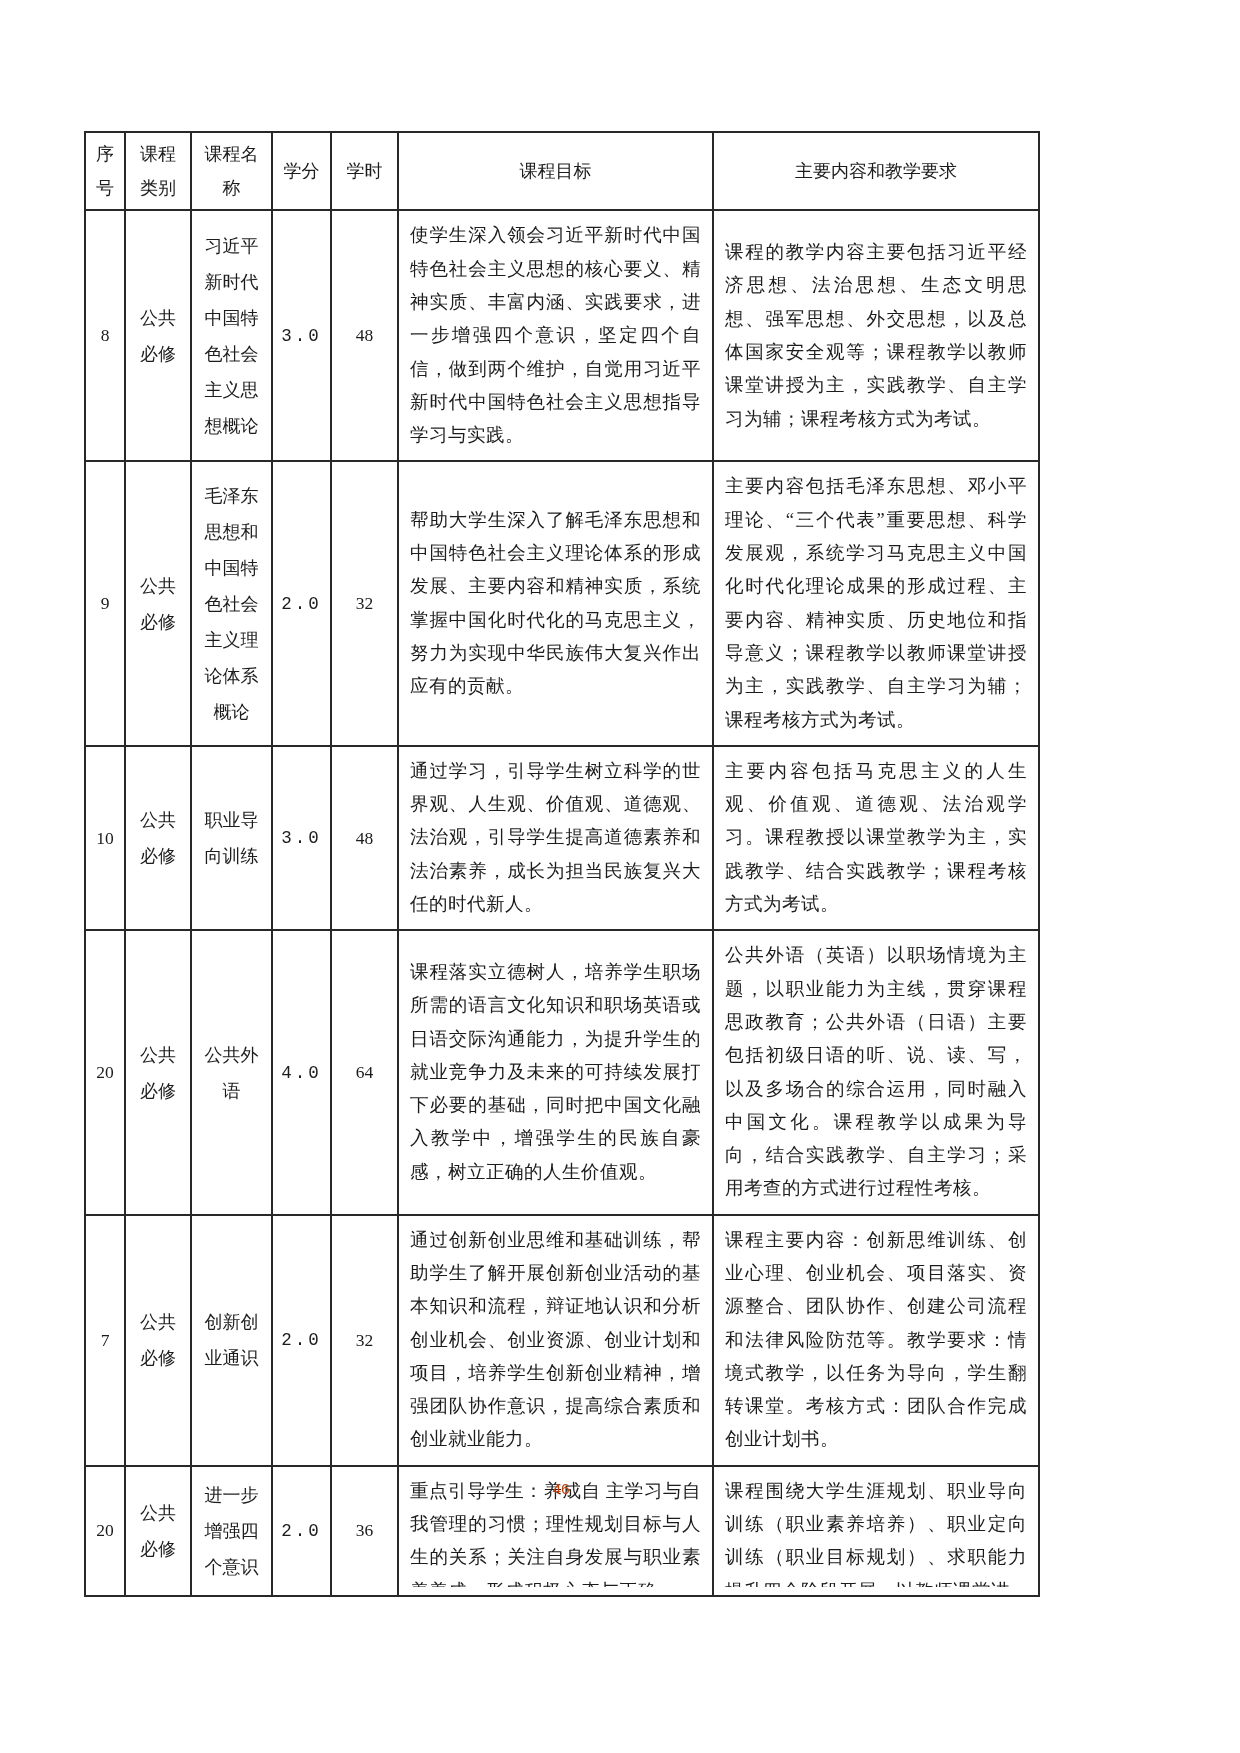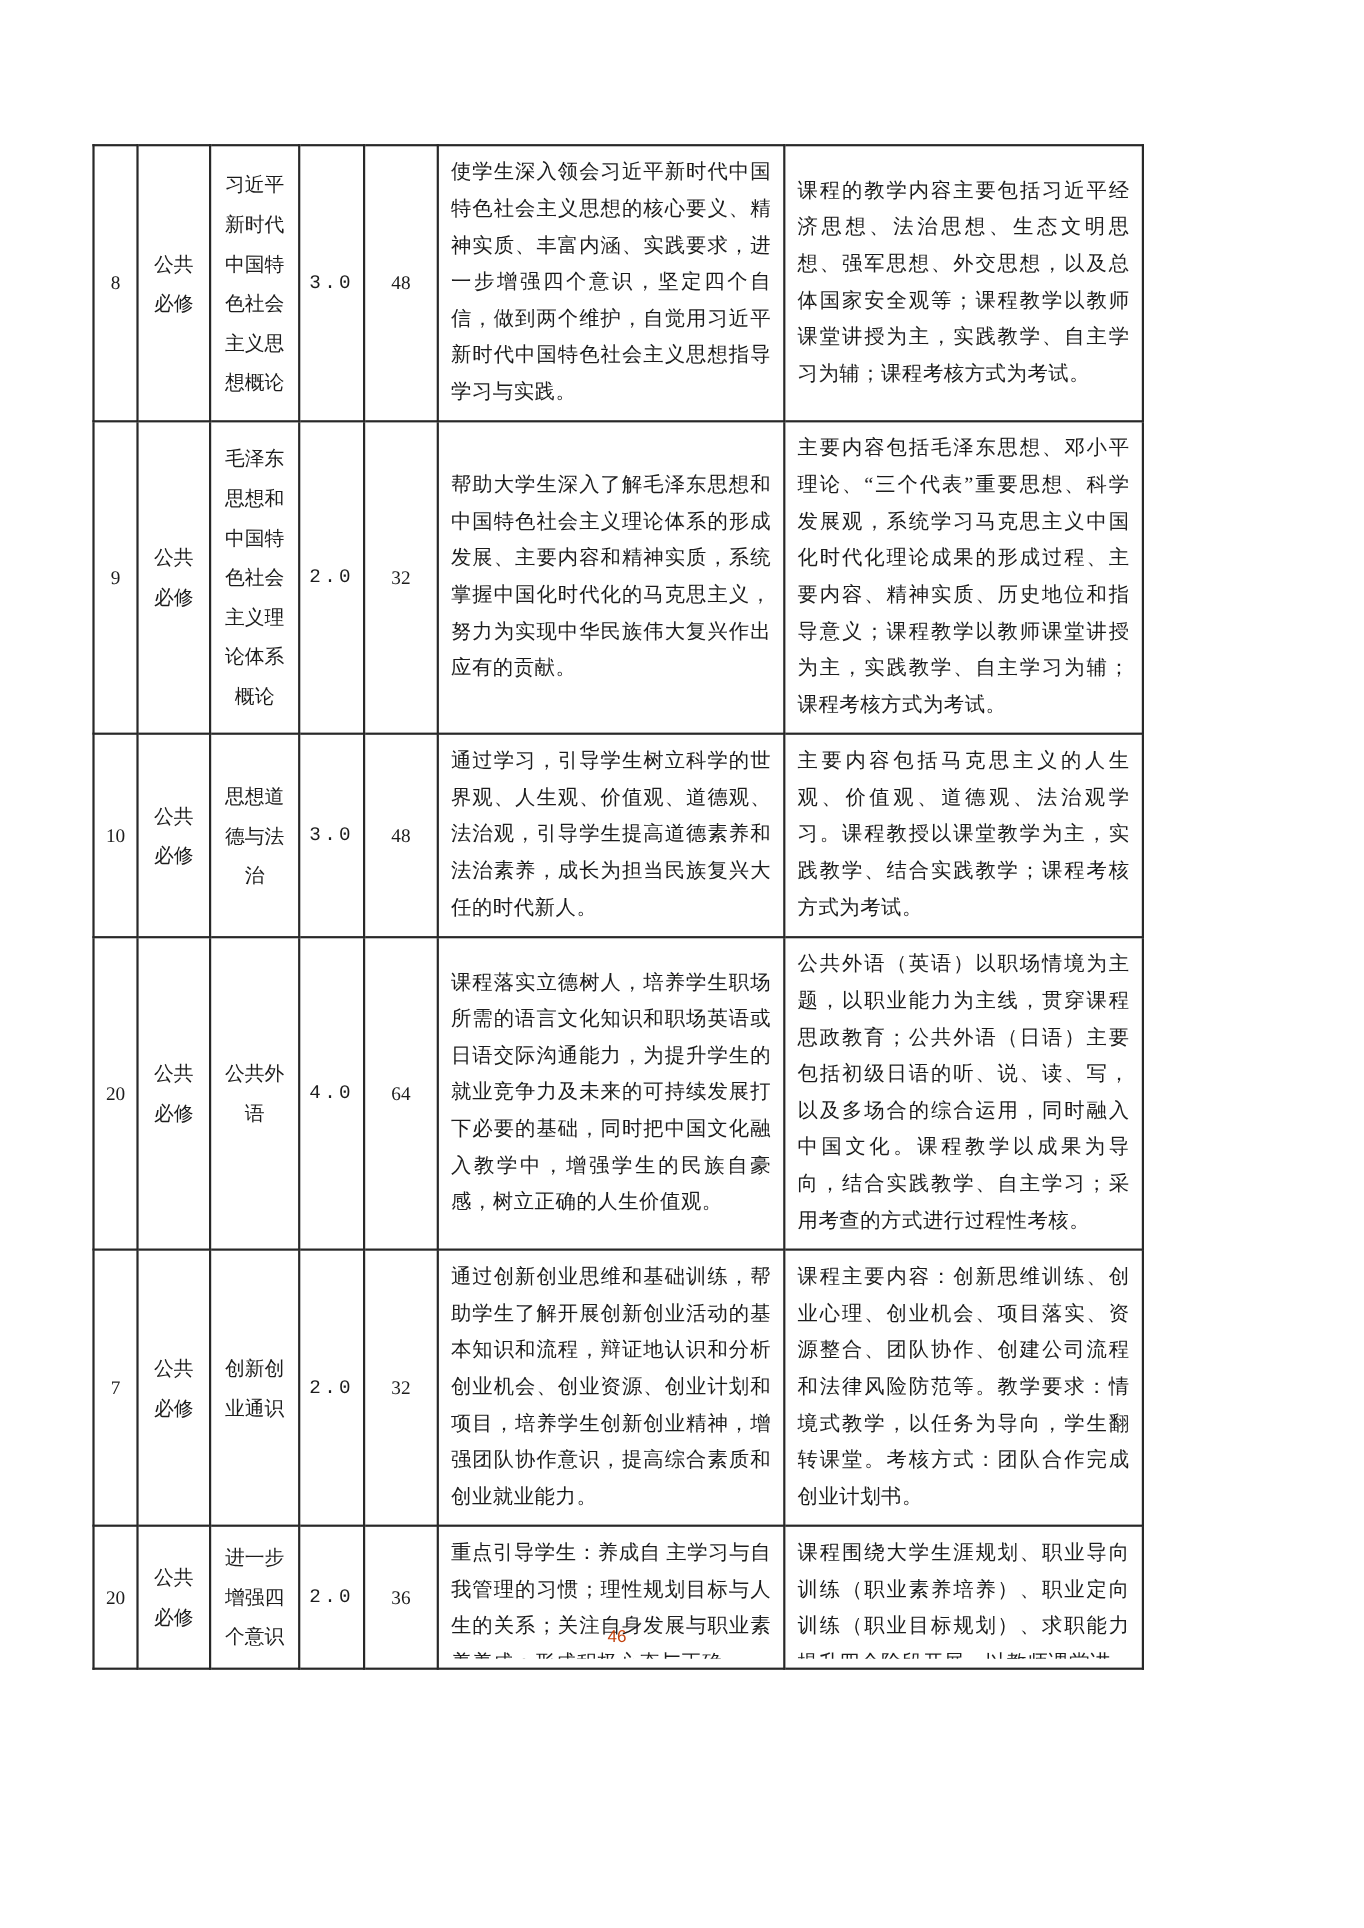--- a/index.html
+++ b/index.html
@@ -79,20 +79,29 @@
       <col class="w-no">
         <col class="w-category">
         <col class="w-name">
       <col class="w-credits">
         <col class="w-hours">
         <col class="w-obj">
         <col class="w-content">
     </colgroup>
 
     <tbody>
+        <tr style="height:76px;">
+      <th class="hdr">序号</th>
+      <th class="hdr">课程类别</th>
+      <th class="hdr">课程名称</th>
+      <th class="hdr">学分</th>
+      <th class="hdr">学时</th>
+      <th class="hdr">课程目标</th>
+      <th class="hdr">主要内容和教学要求</th>
+    </tr>
 
     <tr style="height:223px;">
       <td class="num">8</td>
       <td class="cat">公共必修</td>
       <td class="name">习近平新时代中国特色社会主义思想概论</td>
       <td class="num credits">3.0</td>
       <td class="num">48</td>
       <td class="para">使学生深入领会习近平新时代中国特色社会主义思想的核心要义、精神实质、丰富内涵、实践要求，进一步增强四个意识，坚定四个自信，做到两个维护，自觉用习近平新时代中国特色社会主义思想指导学习与实践。</td>
       <td class="para">课程的教学内容主要包括习近平经济思想、法治思想、生态文明思想、强军思想、外交思想，以及总体国家安全观等；课程教学以教师课堂讲授为主，实践教学、自主学习为辅；课程考核方式为考试。</td>
     </tr>
@@ -103,21 +112,21 @@
       <td class="name">毛泽东思想和中国特色社会主义理论体系概论</td>
       <td class="num credits">2.0</td>
       <td class="num">32</td>
       <td class="para">帮助大学生深入了解毛泽东思想和中国特色社会主义理论体系的形成发展、主要内容和精神实质，系统掌握中国化时代化的马克思主义，努力为实现中华民族伟大复兴作出应有的贡献。</td>
       <td class="para">主要内容包括毛泽东思想、邓小平理论、“三个代表”重要思想、科学发展观，系统学习马克思主义中国化时代化理论成果的形成过程、主要内容、精神实质、历史地位和指导意义；课程教学以教师课堂讲授为主，实践教学、自主学习为辅；课程考核方式为考试。</td>
     </tr>
 
     <tr style="height:158px;">
       <td class="num">10</td>
       <td class="cat">公共必修</td>
-      <td class="name">思想道德与法治</td>
+      <td class="name">职业导向训练</td>
       <td class="num credits">3.0</td>
       <td class="num">48</td>
       <td class="para">通过学习，引导学生树立科学的世界观、人生观、价值观、道德观、法治观，引导学生提高道德素养和法治素养，成长为担当民族复兴大任的时代新人。</td>
       <td class="para">主要内容包括马克思主义的人生观、价值观、道德观、法治观学习。课程教授以课堂教学为主，实践教学、结合实践教学；课程考核方式为考试。</td>
     </tr>
 
     <tr style="height:260px;">
       <td class="num">20</td>
       <td class="cat">公共必修</td>
       <td class="name">公共外语</td>

